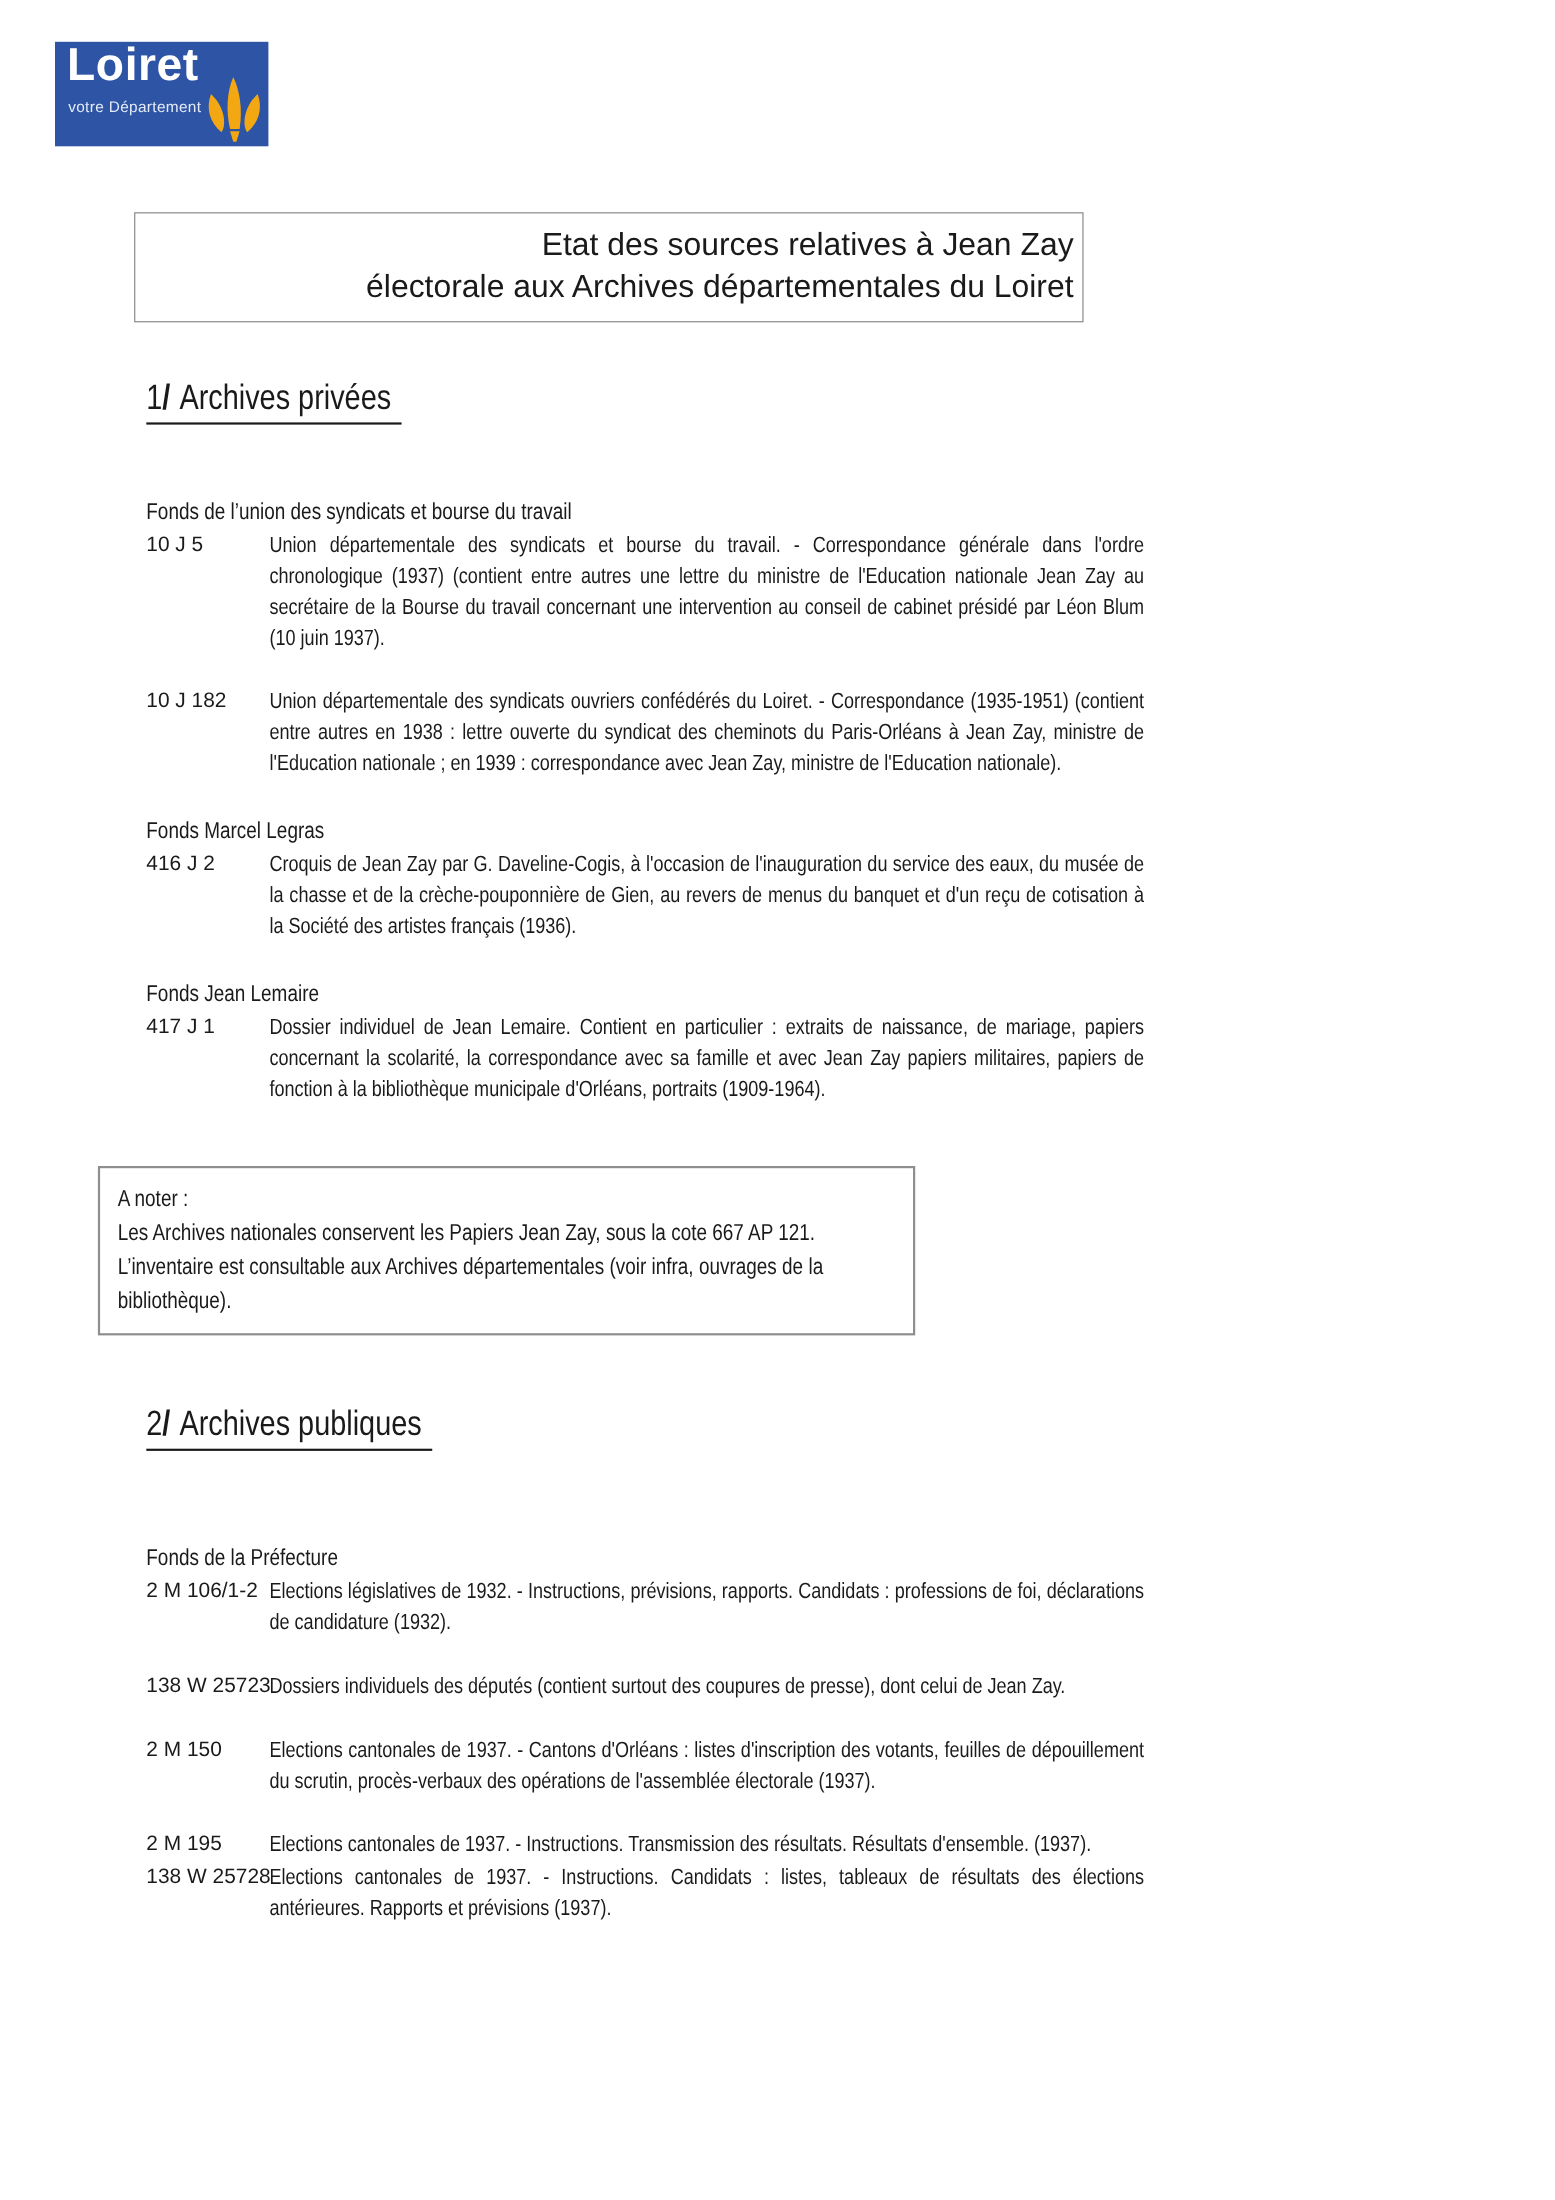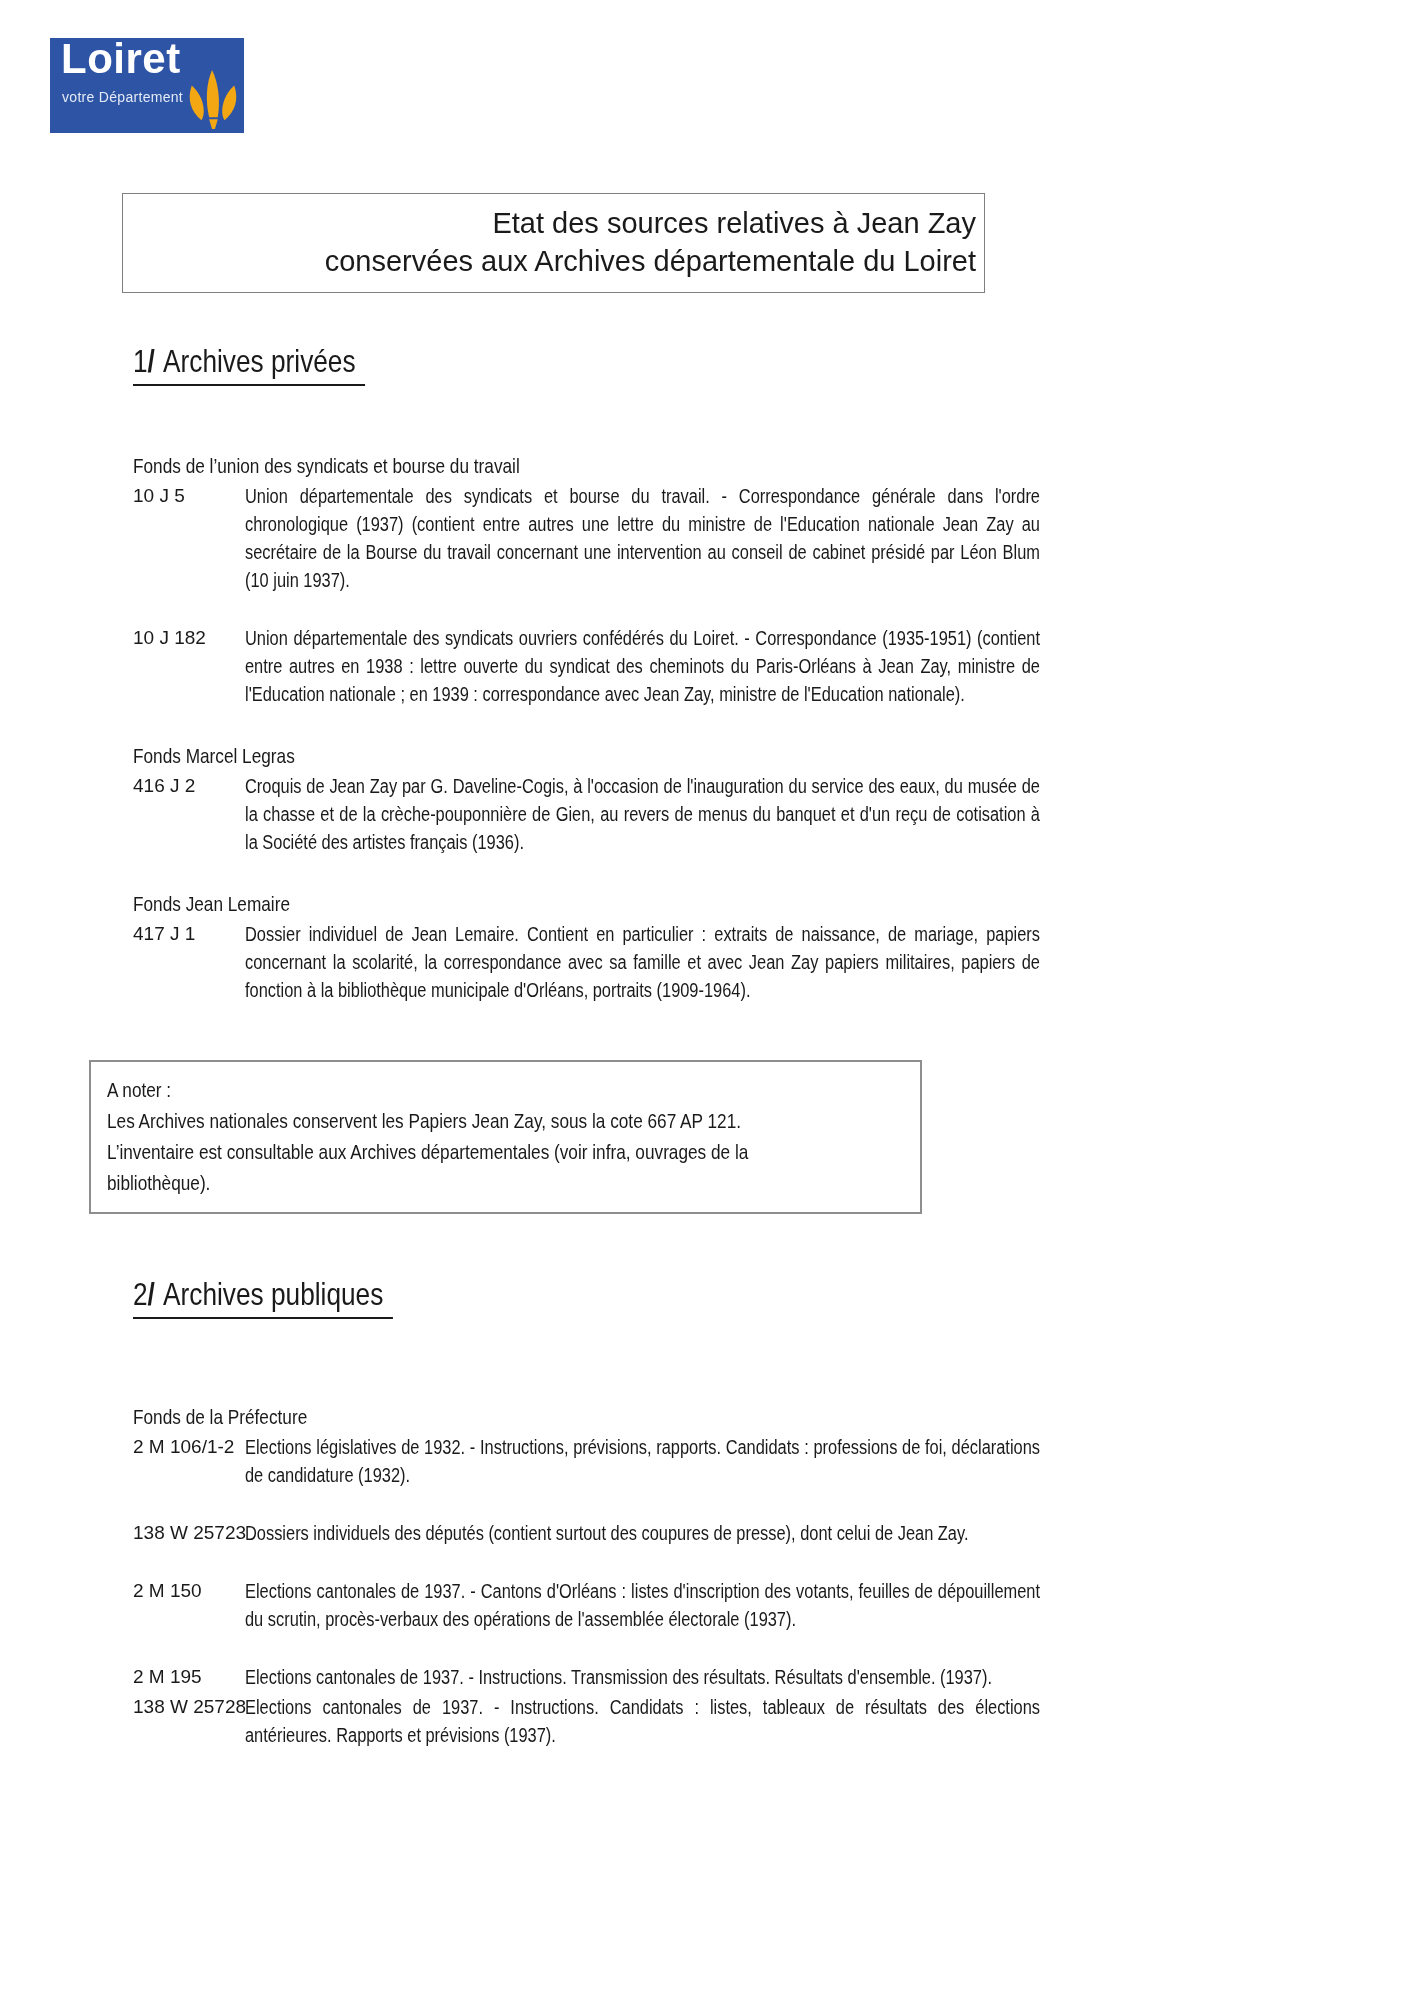--- a/index.html
+++ b/index.html
@@ -69,21 +69,21 @@
   .entry{display:flex;margin-bottom:30px;}
   .entry.tight{margin-bottom:2px;}
   .cote{width:112px;flex-shrink:0;font-size:19px;line-height:28px;white-space:nowrap;}
   .entry-text{flex:1;min-width:0;}
   .entry-text .cond-block{
     font-size:20px;line-height:28px;text-align:justify;
   }
   
   .note-box{
     margin:56px 0 0 89px;
-    width:833px;
+    width:743px;
     border:2px solid var(--border-gray);
     padding:12px 16px 14px 16px;
   }
   .note-inner{
     width:865px;transform:scaleX(0.82);transform-origin:0 0;
     font-size:21px;line-height:31px;
   }
   .note-title{line-height:31px;}
 </style>
 </head>
@@ -97,21 +97,21 @@
     <svg class="logo-icon" width="56" height="60" viewBox="0 0 58 62" aria-hidden="true">
       <path d="M28 1 C22 15 21 33 25 50 L34 50 C37 31 34 13 28 1 Z" fill="var(--logo-icon)"></path>
       <path d="M7 17 C2 31 6 44 17 53 C21 47 20 36 15 27 C13 23 9 19 7 17 Z" fill="var(--logo-icon)"></path>
       <path d="M51 17 C56 31 52 44 41 53 C37 47 38 36 43 27 C45 23 49 19 51 17 Z" fill="var(--logo-icon)"></path>
       <path d="M25 52 L34 52 L31 62 L28 62 Z" fill="var(--logo-icon)"></path>
     </svg>
   </div>
 
   <div class="title-box">
     <div>Etat des sources relatives à Jean Zay</div>
-    <div>conservées aux Archives départementale du Loiret</div>
+    <div>électorale aux Archives départementales du Loiret</div>
   </div>
 
   <h1 class="section-heading">
     <span class="h-inner condense">
       <span>1</span><span class="h-slash">/</span><span class="h-label">Archives privées</span>
     </span>
   </h1>
 
   <div class="content">
 

